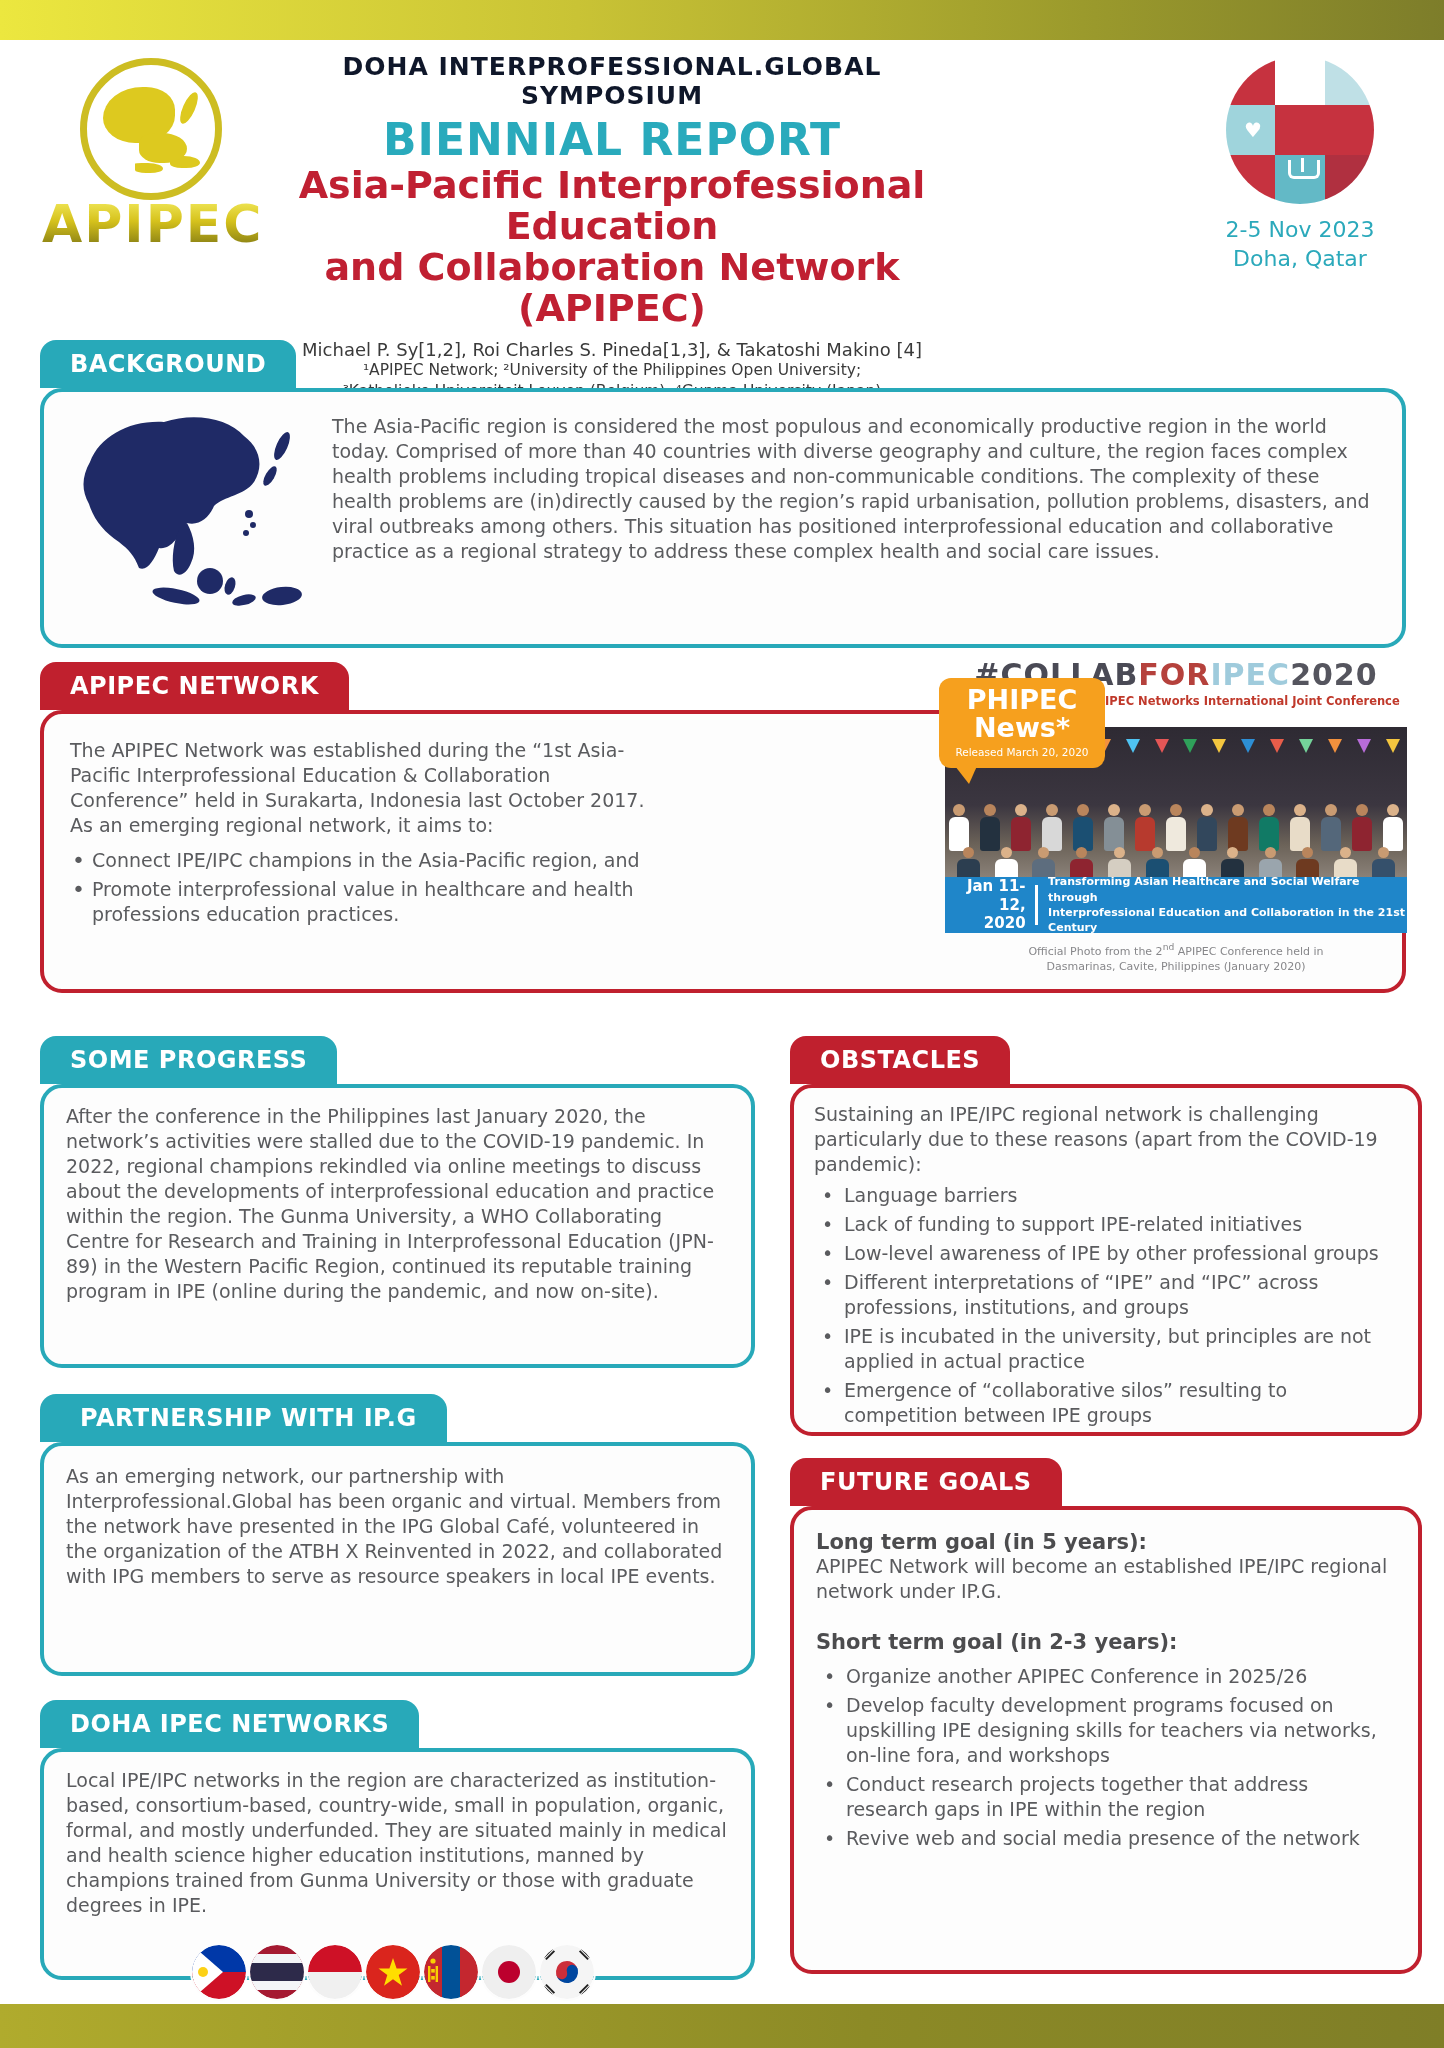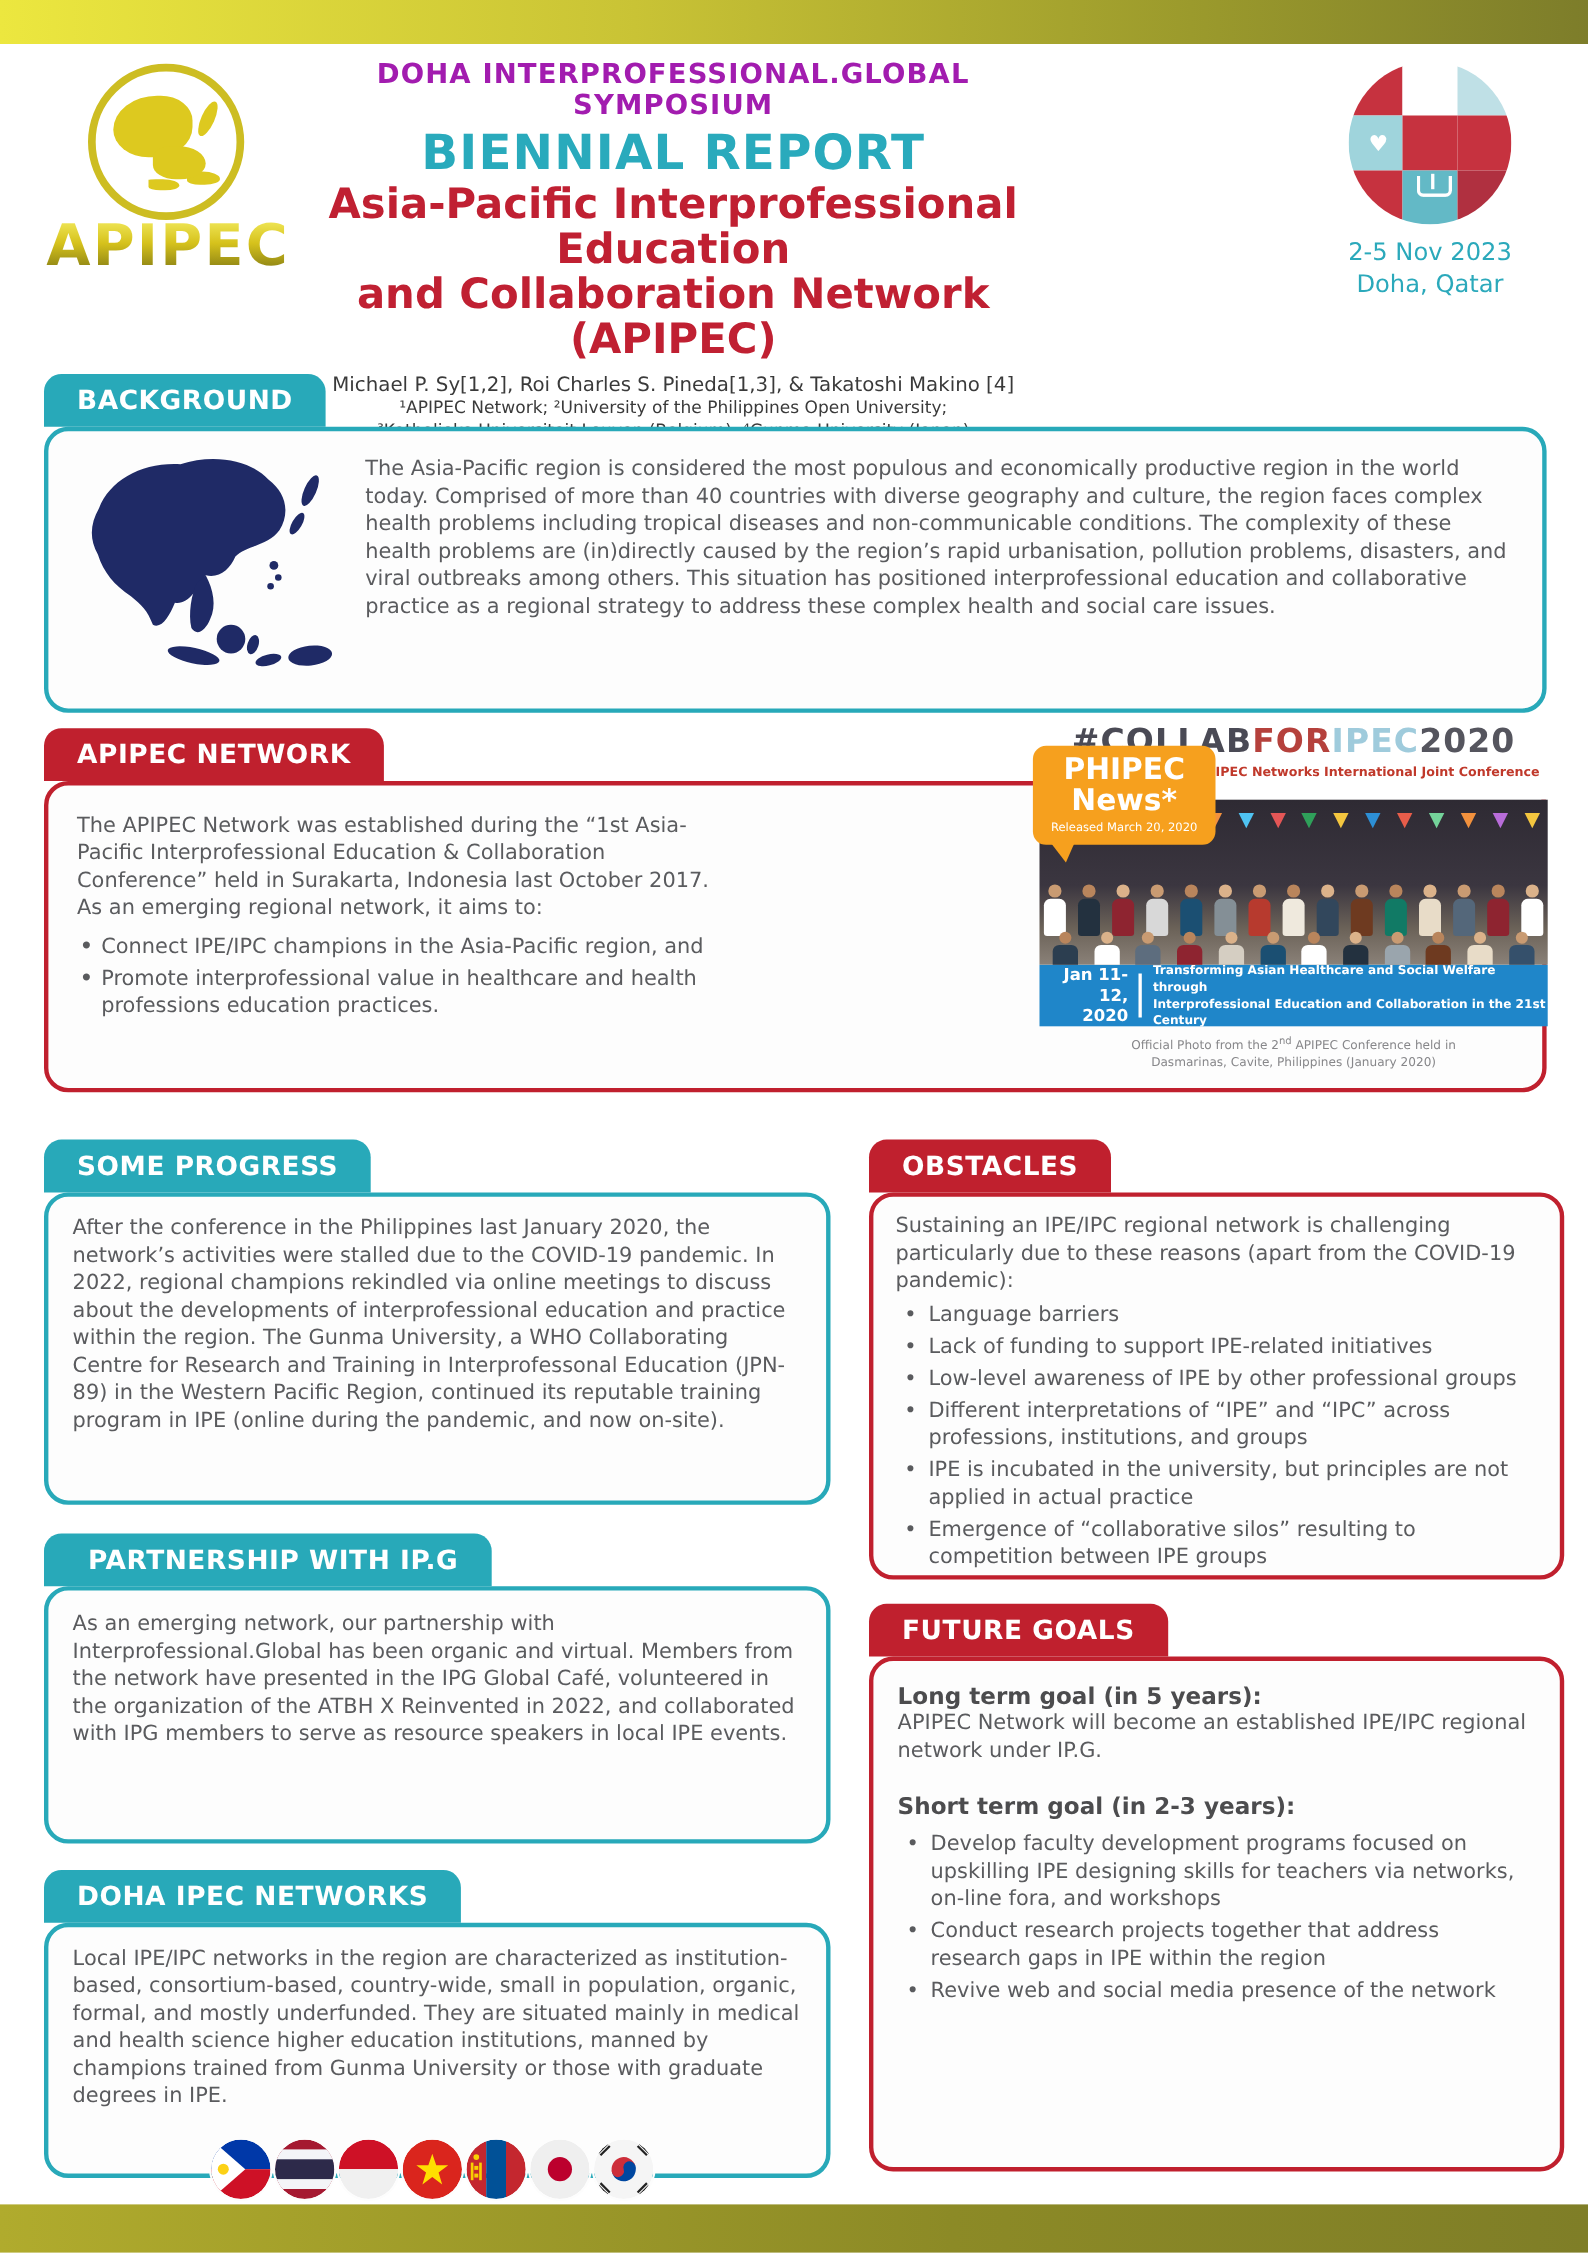--- a/index.html
+++ b/index.html
@@ -6,21 +6,21 @@
   body{
     width:1444px;height:2048px;position:relative;background:#ffffff;
     font-family:"DejaVu Sans","Liberation Sans",sans-serif;overflow:hidden;
   }
   .bar{position:absolute;left:0;width:1444px;}
   .bar-top{top:0;height:40px;background:linear-gradient(90deg,#ece73f 0%,#c9c335 40%,#9b9a2c 75%,#7d7d2a 100%);}
   .bar-bottom{top:2004px;height:44px;background:linear-gradient(90deg,#b0ab2d 0%,#8c8a26 60%,#7f7e27 100%);}
 
   
   .header-center{position:absolute;left:262px;top:52px;width:700px;text-align:center;}
-  .symposium{color:#a21caf;font-size:25px;font-weight:700;letter-spacing:1px;}
+  .symposium{color:#0f172a;font-size:25px;font-weight:700;letter-spacing:1px;}
   .biennial{color:#29aabc;font-size:44px;font-weight:700;letter-spacing:1px;margin-top:4px;}
   .net-title{color:#c02032;font-size:38px;font-weight:700;line-height:1.08;}
   .authors{color:#3a3a3a;font-size:18px;margin-top:10px;}
   .affil{color:#3a3a3a;font-size:15.5px;line-height:1.32;}
 
   .logo-left{position:absolute;left:42px;top:58px;width:218px;text-align:center;}
   .globe-gold{width:128px;height:128px;border:7px solid #cdbd22;border-radius:50%;margin:0 auto;position:relative;background:#fff;overflow:hidden;}
   .blob{position:absolute;background:#ddc91f;}
   .blob1{left:16px;top:22px;width:72px;height:56px;border-radius:62% 45% 55% 50%;}
   .blob2{left:52px;top:68px;width:48px;height:30px;border-radius:40% 60% 55% 50%;box-shadow:22px 14px 0 -9px #ddc91f, -14px 20px 0 -10px #ddc91f;}
@@ -363,20 +363,21 @@
   <div class="body-text" style="padding:18px 22px;">As an emerging network, our partnership with Interprofessional.Global has been organic and virtual. Members from the network have presented in the IPG Global Café, volunteered in the organization of the ATBH X Reinvented in 2022, and collaborated with IPG members to serve as resource speakers in local IPE events.</div>
 </div>
 
 <div class="tab tab-red" style="left:790px;top:1458px;">FUTURE GOALS</div>
 <div class="box box-red" style="left:790px;top:1506px;width:624px;height:460px;">
   <div style="padding:6px 22px 10px 22px;">
     <div class="goal-head">Long term goal (in 5 years):</div>
     <div class="body-text">APIPEC Network will become an established IPE/IPC regional network under IP.G.</div>
     <div class="goal-head" style="margin-top:26px;">Short term goal (in 2-3 years):</div>
     <ul class="dots body-text fg-bullets">
+      <li>Organize another APIPEC Conference in 2025/26</li>
       <li>Develop faculty development programs focused on upskilling IPE designing skills for teachers via networks, on-line fora, and workshops</li>
       <li>Conduct research projects together that address research gaps in IPE within the region</li>
       <li>Revive web and social media presence of the network</li>
     </ul>
   </div>
 </div>
 
 <div class="tab tab-teal" style="left:40px;top:1700px;">DOHA IPEC NETWORKS</div>
 <div class="box box-teal" style="left:40px;top:1748px;width:707px;height:224px;">
   <div class="body-text" style="padding:16px 22px;">Local IPE/IPC networks in the region are characterized as institution-based, consortium-based, country-wide, small in population, organic, formal, and mostly underfunded. They are situated mainly in medical and health science higher education institutions, manned by champions trained from Gunma University or those with graduate degrees in IPE.</div>

